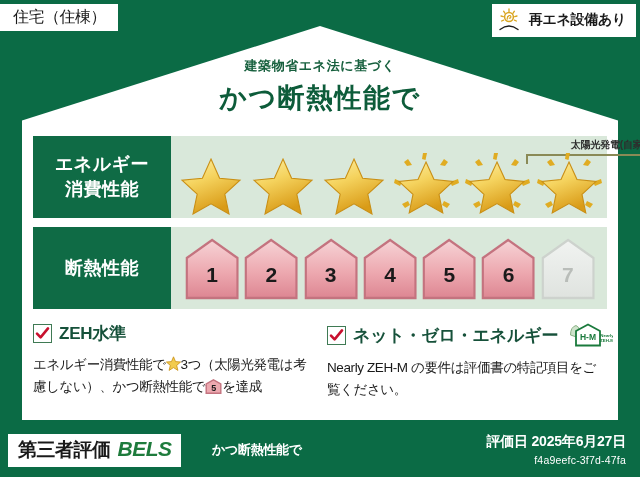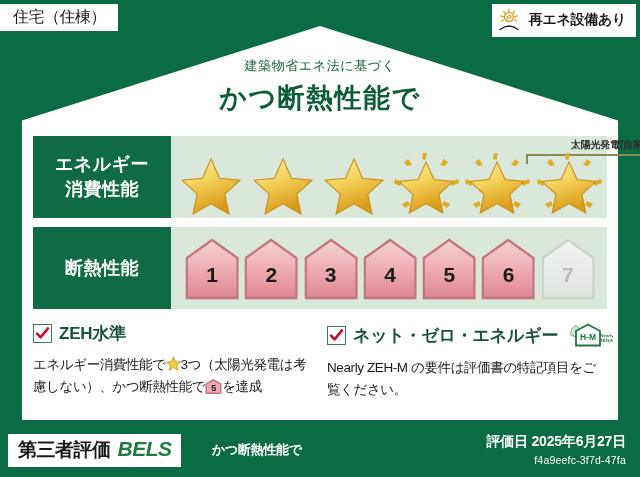--- a/index.html
+++ b/index.html
@@ -68,21 +68,21 @@
   
   .title-block {
     position: absolute;
     left: 0; right: 0;
     top: 57px;
     text-align: center;
     z-index: 5;
   }
   .title-sub {
     font-size: 13px;
-    font-weight: normal;
+    font-weight: bold;
     color: #17603e;
     letter-spacing: 0.6px;
   }
   .title-main {
     margin-top: 5px;
     font-size: 27px;
     font-weight: bold;
     color: #0d5c3a;
     letter-spacing: 1.5px;
   }

